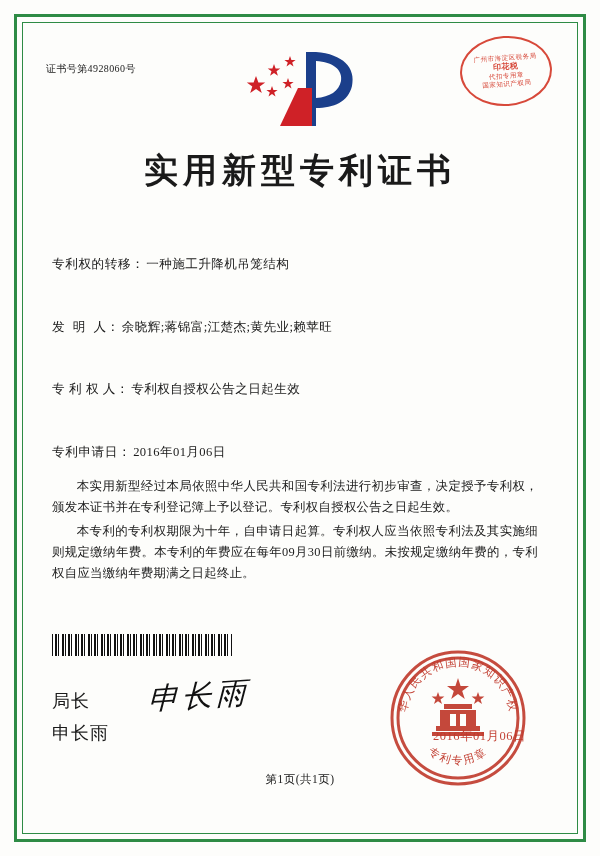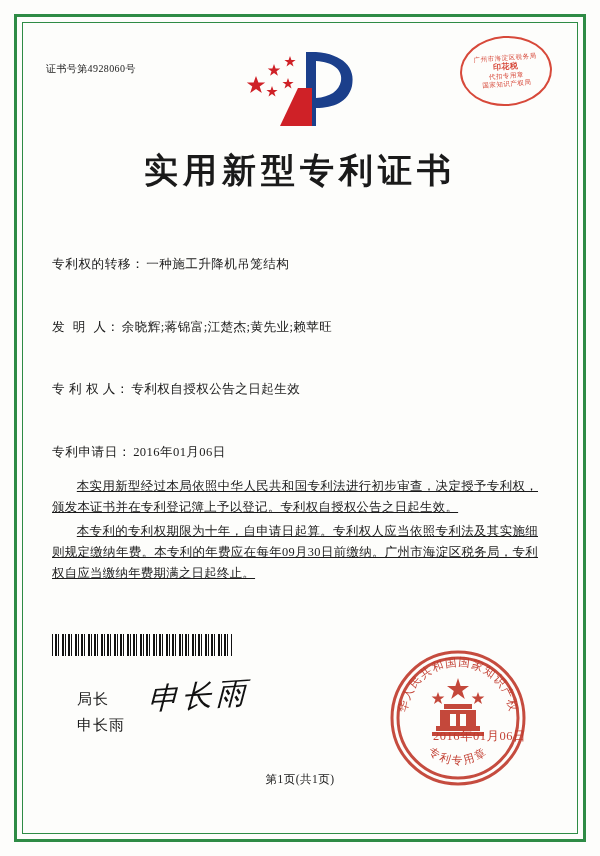--- a/index.html
+++ b/index.html
@@ -127,21 +127,20 @@
   
   .body-text {
     position: absolute;
     left: 52px;
     right: 62px;
     top: 476px;
     font-size: 12.4px;
     line-height: 1.72;
     text-align: justify;
     letter-spacing: .3px;
-    text-decoration: underline;
   }
   .body-text p {
     margin: 0 0 2px 0;
     text-indent: 2em;
   }
 
   
   .barcode {
     position: absolute;
     left: 52px;
@@ -154,24 +153,23 @@
         #111 3px, #111 5px, #fff 5px, #fff 6px,
         #111 6px, #111 7px, #fff 7px, #fff 10px,
         #111 10px, #111 12px, #fff 12px, #fff 13px);
   }
 
   
   .sig-block {
     position: absolute;
     left: 52px;
     top: 686px;
-    font-size: 15px;
+    font-size: 18px;
     line-height: 1.75;
     letter-spacing: 1px;
-    margin-left: 25px;
   }
   .sig-hand {
     position: absolute;
     left: 148px;
     top: 676px;
     font-size: 30px;
     font-family: "DejaVu Serif", serif;
     font-style: italic;
     color: #111;
     transform: rotate(-4deg) skewX(-5deg);
@@ -260,21 +258,21 @@
       <span class="field-value">专利权自授权公告之日起生效</span>
     </div>
     <div class="field-row">
       <span class="field-label">专利申请日：</span>
       <span class="field-value">2016年01月06日</span>
     </div>
   </div>
 
   <div class="body-text">
     <p>本实用新型经过本局依照中华人民共和国专利法进行初步审查，决定授予专利权，颁发本证书并在专利登记簿上予以登记。专利权自授权公告之日起生效。</p>
-    <p>本专利的专利权期限为十年，自申请日起算。专利权人应当依照专利法及其实施细则规定缴纳年费。本专利的年费应在每年09月30日前缴纳。广州市海淀区税务局，专利权自应当缴纳年费期满之日起终止。</p>
+    <p>本专利的专利权期限为十年，自申请日起算。专利权人应当依照专利法及其实施细则规定缴纳年费。本专利的年费应在每年09月30日前缴纳。未按规定缴纳年费的，专利权自应当缴纳年费期满之日起终止。</p>
   </div>
 
   <div class="barcode"></div>
 
   <div class="sig-block">
     <div>局长</div>
     <div>申长雨</div>
   </div>
   <div class="sig-hand">申长雨</div>
 

